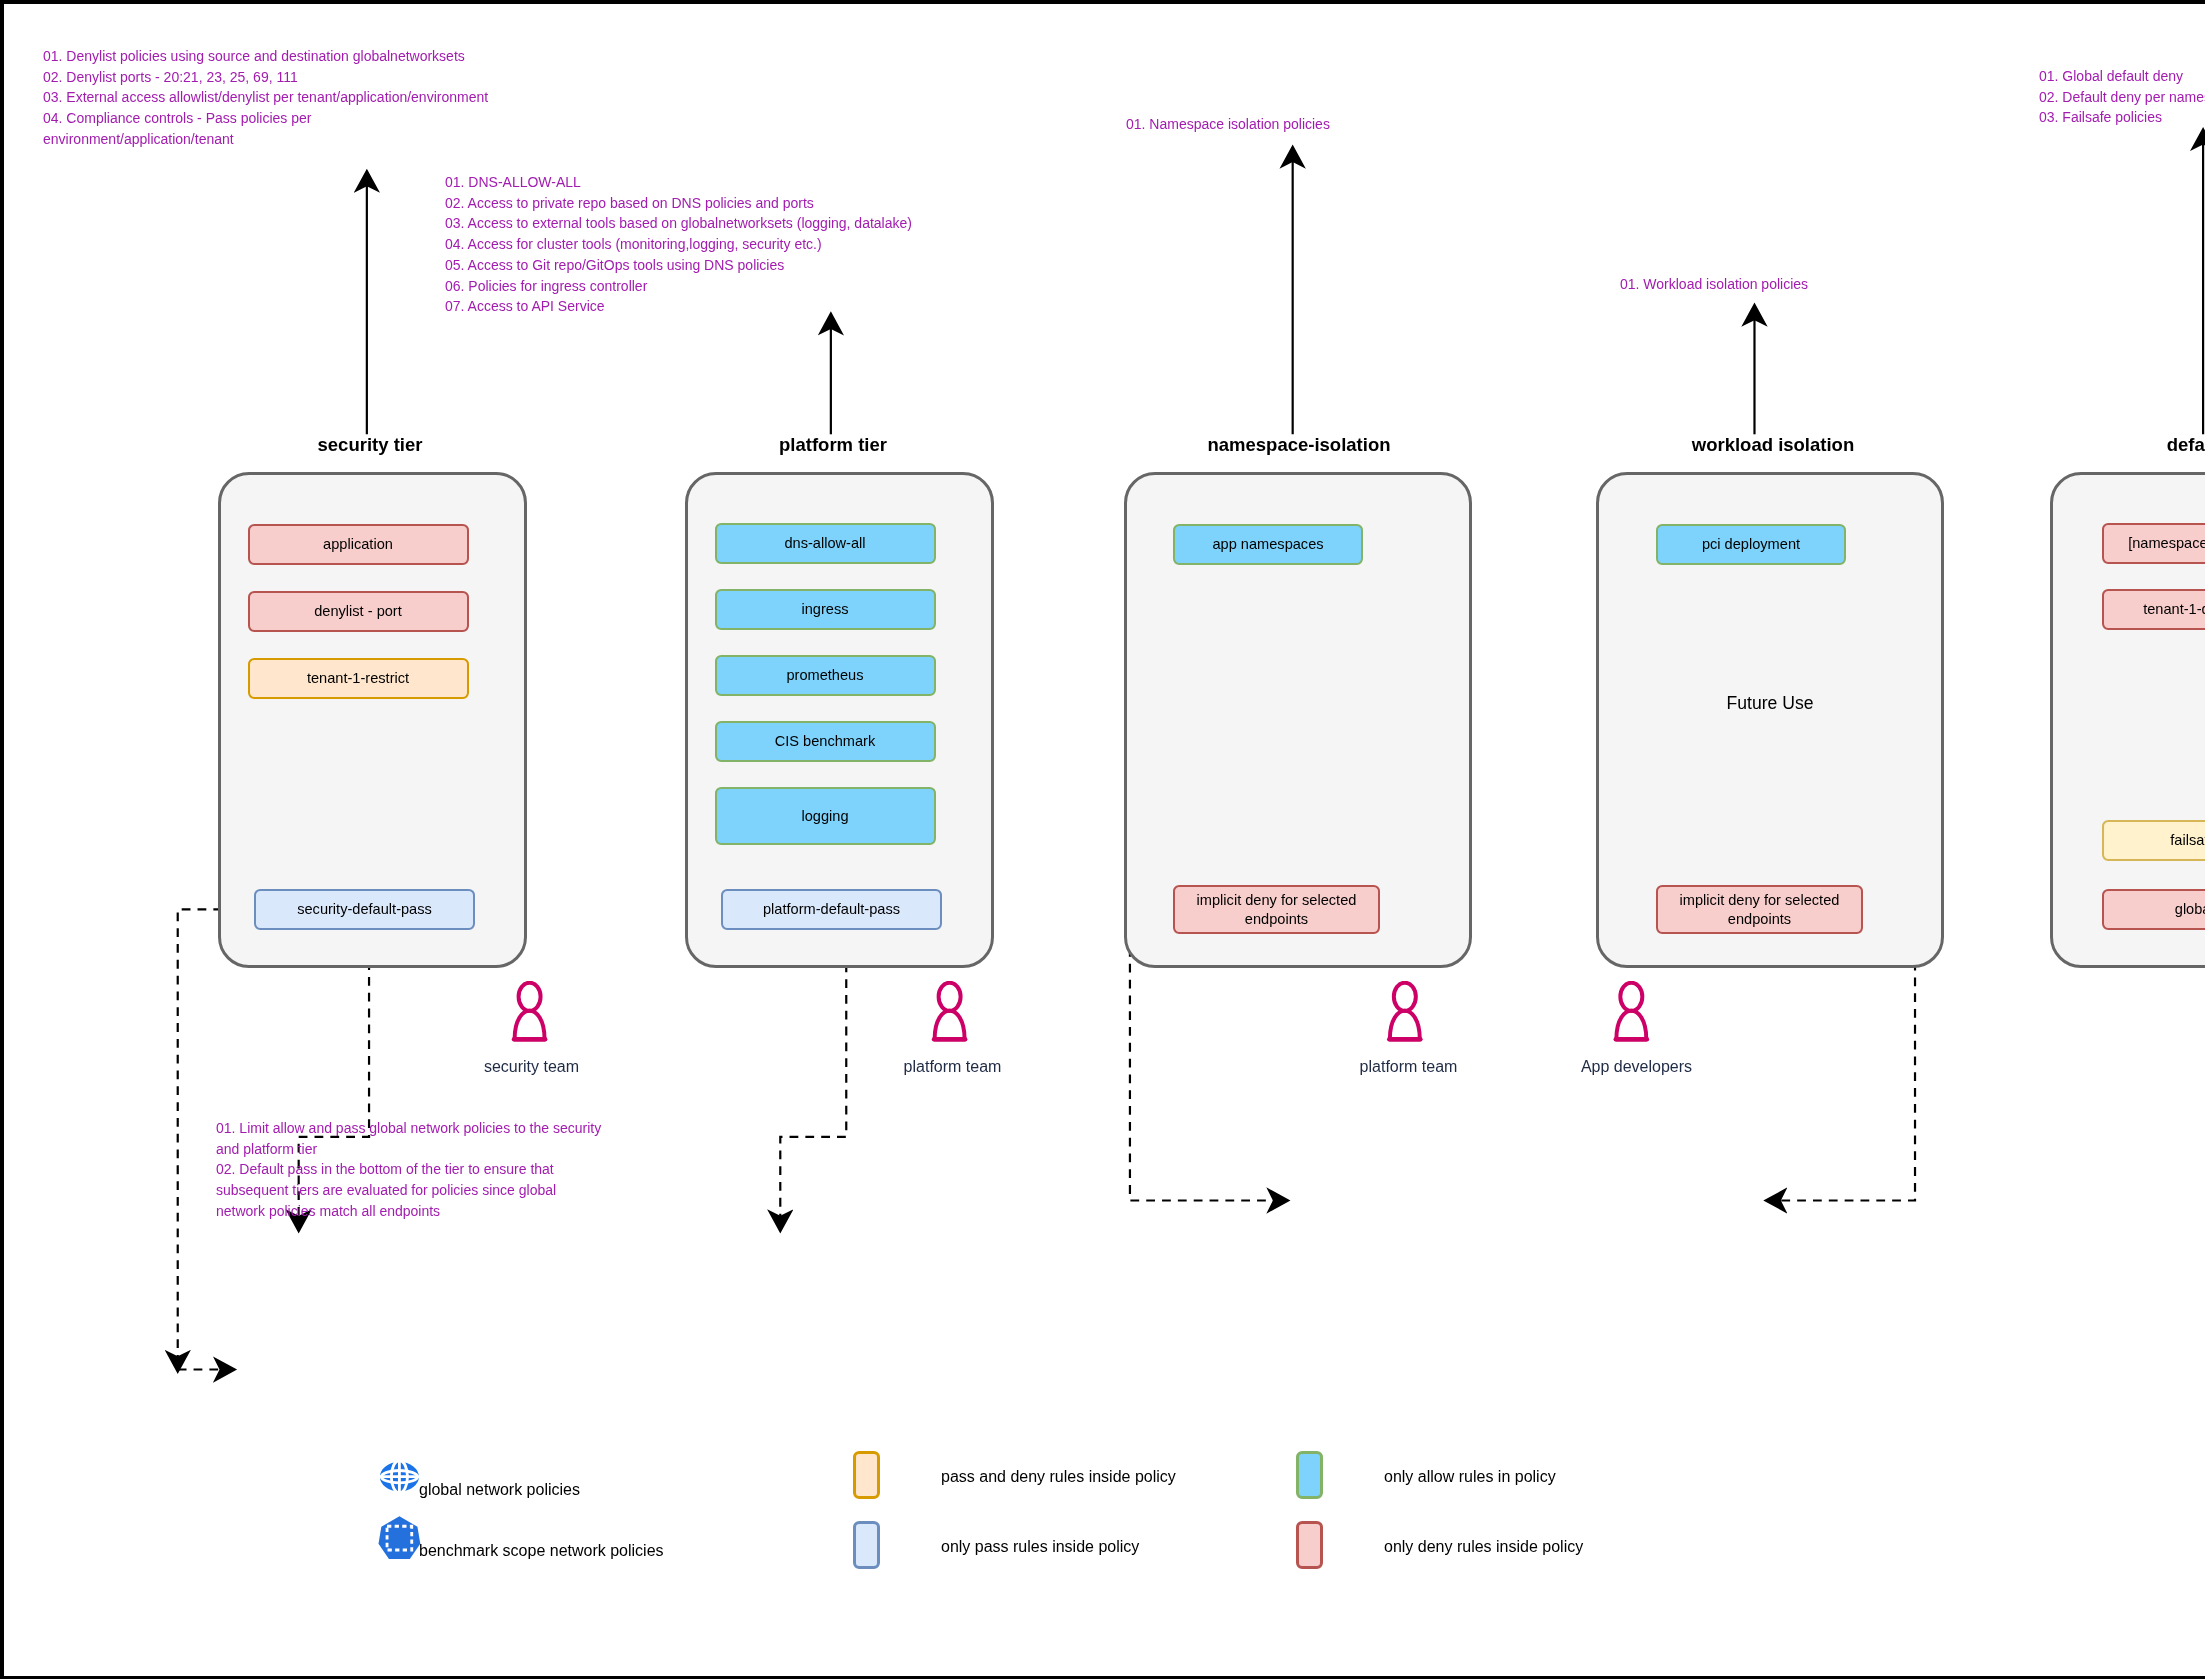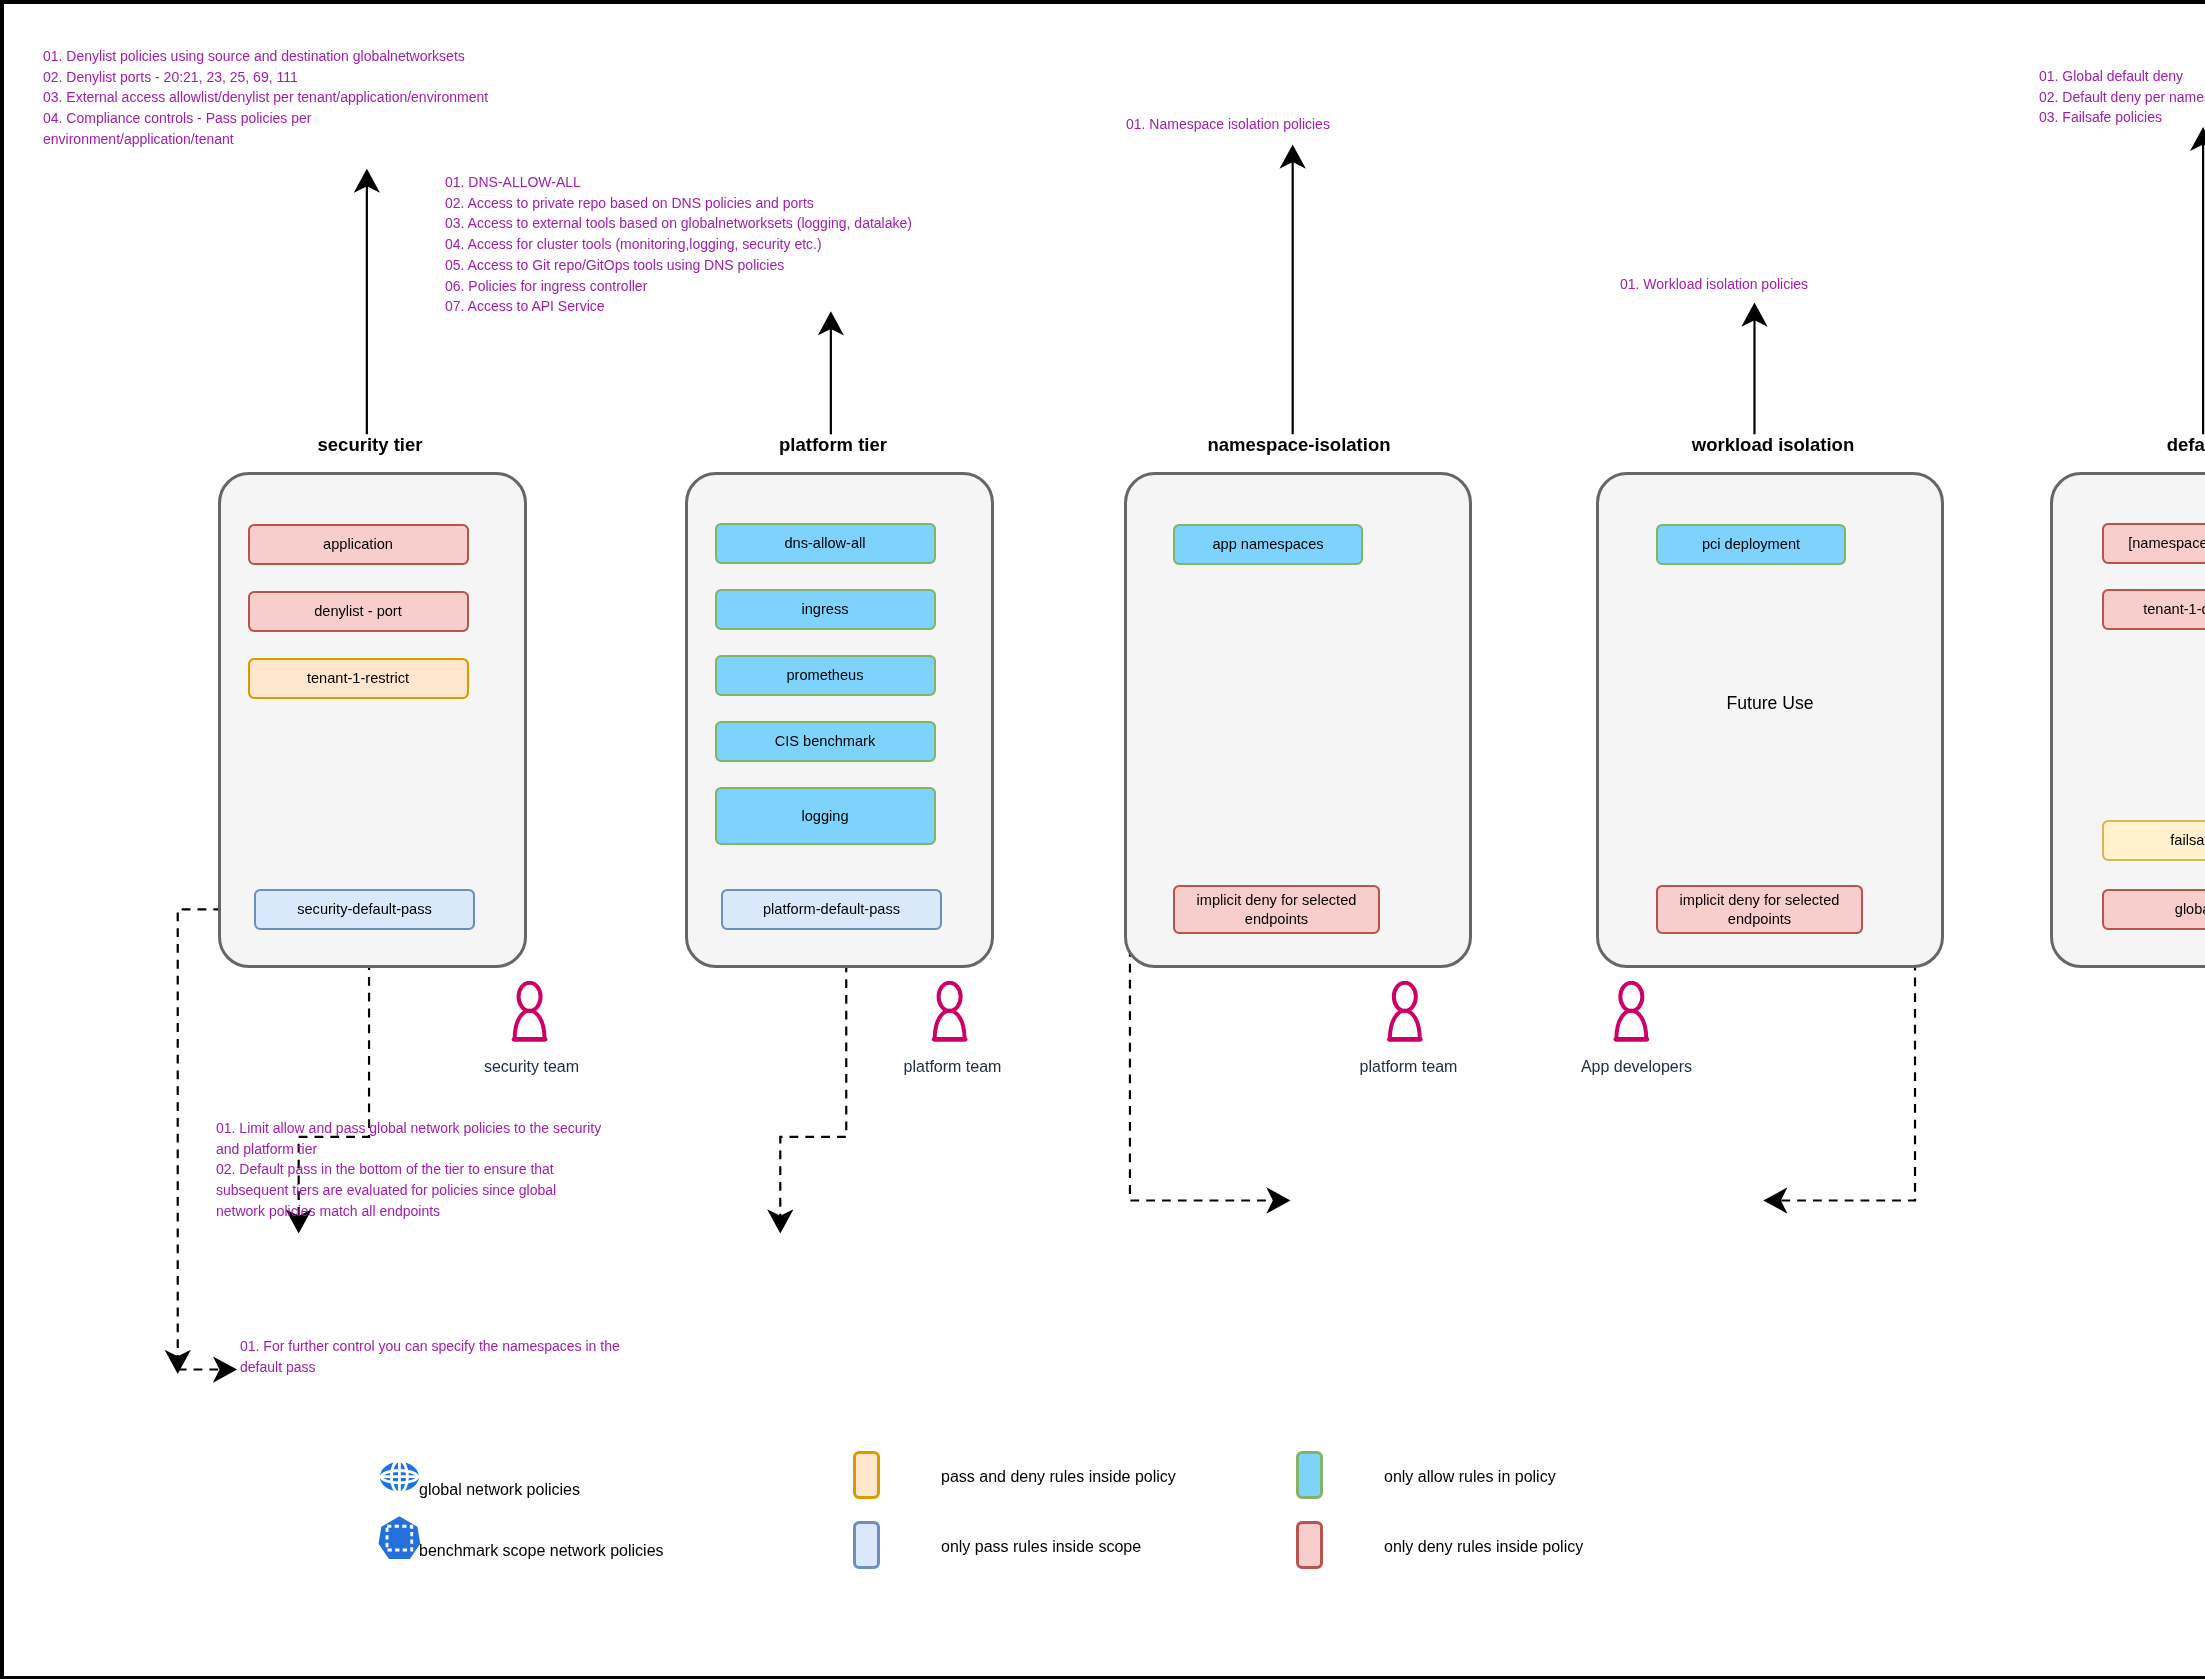--- a/index.html
+++ b/index.html
@@ -192,32 +192,30 @@
   <div class="team-label" style="left:838px;top:1054px;width:221px;">platform team</div>
   <div class="team-label" style="left:1294px;top:1054px;width:221px;">platform team</div>
   <div class="team-label" style="left:1522px;top:1054px;width:221px;">App developers</div>
 
   <div class="note" style="left:212px;top:1114px;width:617px;">01. Limit allow and pass global network policies to the security
 and platform tier
 02. Default pass in the bottom of the tier to ensure that
 subsequent tiers are evaluated for policies since global
 network policies match all endpoints</div>
 
-  <div class="note" style="left:236px;top:1332px;width:595px;">01. For further control you can specify the namespaces in the
-default pass</div>
 
 
   <div class="lg-txt" style="left:415px;top:1477px;">global network policies</div>
   <div class="lg-txt" style="left:415px;top:1538px;">benchmark scope network policies</div>
 
   <div class="lg-sw c-mixed" style="left:849px;top:1447px;width:27px;height:48px;"></div>
   <div class="lg-txt" style="left:937px;top:1464px;">pass and deny rules inside policy</div>
 
   <div class="lg-sw c-pass" style="left:849px;top:1517px;width:27px;height:48px;"></div>
-  <div class="lg-txt" style="left:937px;top:1534px;">only pass rules inside scope</div>
+  <div class="lg-txt" style="left:937px;top:1534px;">only pass rules inside policy</div>
 
   <div class="lg-sw c-allow" style="left:1292px;top:1447px;width:27px;height:48px;"></div>
   <div class="lg-txt" style="left:1380px;top:1464px;">only allow rules in policy</div>
 
   <div class="lg-sw c-deny" style="left:1292px;top:1517px;width:27px;height:48px;"></div>
   <div class="lg-txt" style="left:1380px;top:1534px;">only deny rules inside policy</div>
 
 </div>
 
 

